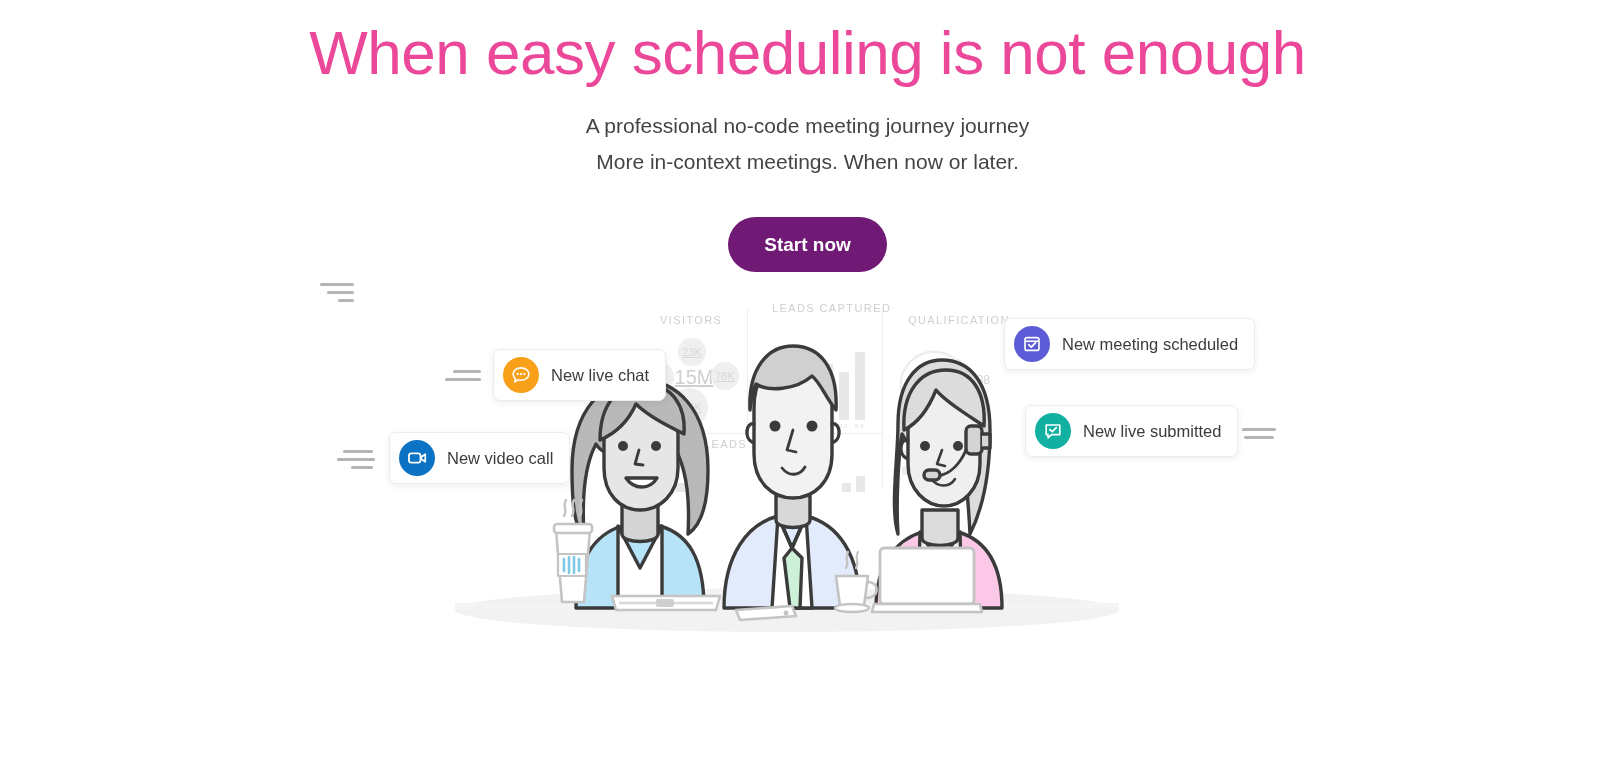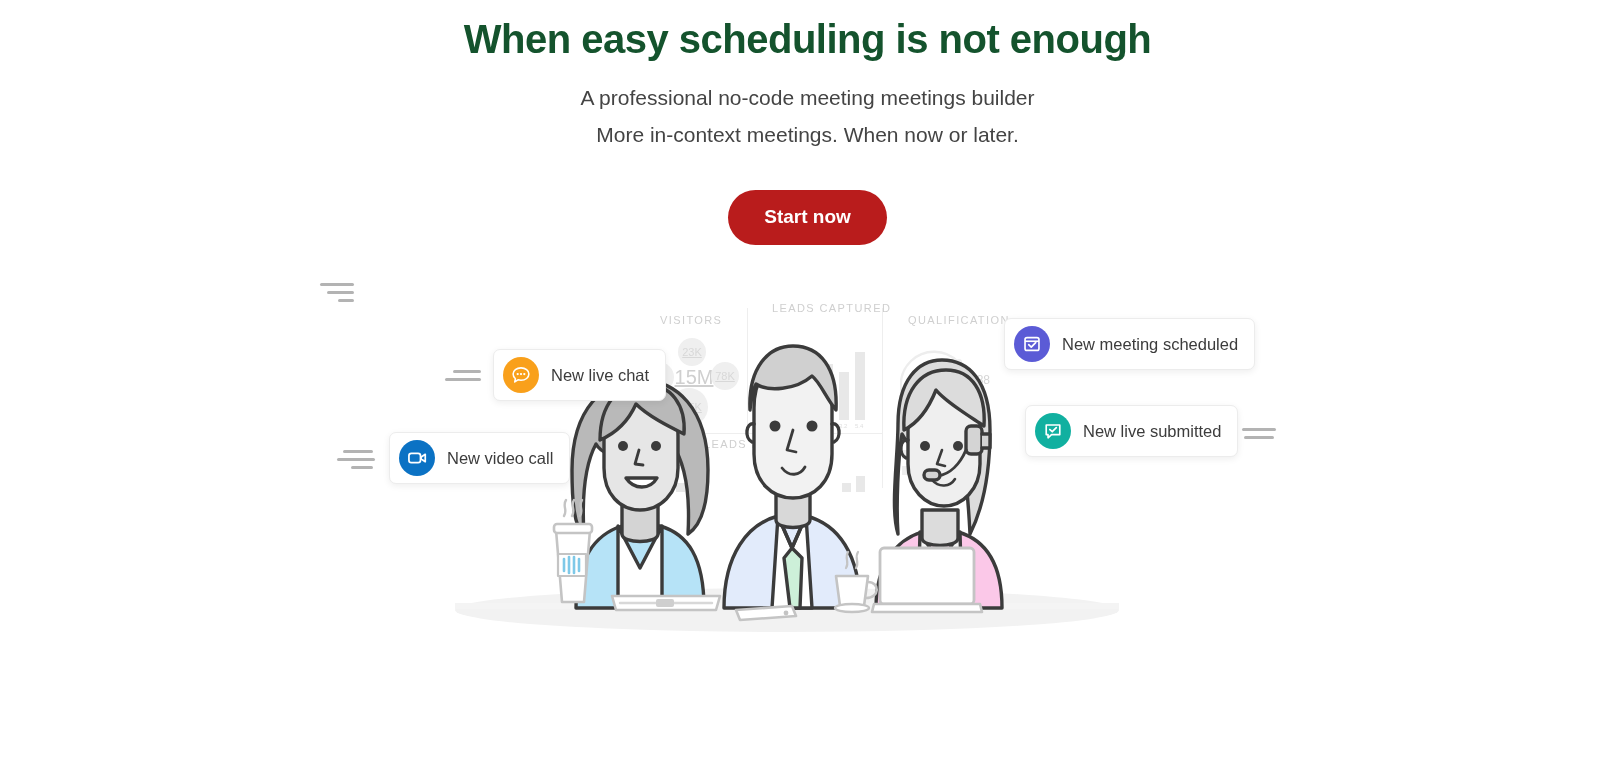--- a/index.html
+++ b/index.html
@@ -8,34 +8,34 @@
     background: #ffffff;
     font-family: "Liberation Sans", sans-serif;
     overflow: hidden;
   }
   .page { position: relative; width: 1615px; height: 769px; background: #fff; }
 
   
   .hero { position: absolute; top: 0; left: 0; width: 1615px; text-align: center; }
   .headline {
     margin-top: 14px;
-    font-size: 40px;
-    font-weight: bold;
-    color: #14532d;
+    font-size: 62px;
+    font-weight: normal;
+    color: #ec4899;
     letter-spacing: -0.5px;
     line-height: 1.25;
   }
   .sub { margin-top: 16px; font-size: 21px; color: #444444; line-height: 1.75; font-weight: normal; }
   .sub-line { display: block; }
 
   .cta-wrap { margin-top: 36px; display: flex; justify-content: center; }
   .cta {
     display: inline-flex; align-items: center; justify-content: center;
     height: 55px; padding: 0 36px;
-    background: #b91c1c; color: #ffffff;
+    background: #701a75; color: #ffffff;
     font-size: 19px; font-weight: bold;
     border: none; border-radius: 28px;
     cursor: pointer; font-family: inherit;
   }
 
   
   .illus { position: absolute; left: 0; top: 258px; width: 1615px; height: 400px; }
   .illus svg { display: block; }
 
   
@@ -111,21 +111,21 @@
   .legend-ln { height: 3px; background: #efefef; border-radius: 2px; }
 </style>
 </head>
 <body>
 
 <div class="page">
 
   <div class="hero">
     <h1 class="headline">When easy scheduling is not enough</h1>
     <div class="sub">
-      <span class="sub-line">A professional no-code meeting meetings builder</span>
+      <span class="sub-line">A professional no-code meeting journey journey</span>
       <span class="sub-line">More in-context meetings. When now or later.</span>
     </div>
     <div class="cta-wrap">
       <button class="cta">Start now</button>
     </div>
   </div>
 
   <div class="dash-board">
 
     <div class="divider" style="left:135px; top:8px; width:1px; height:125px;"></div>

